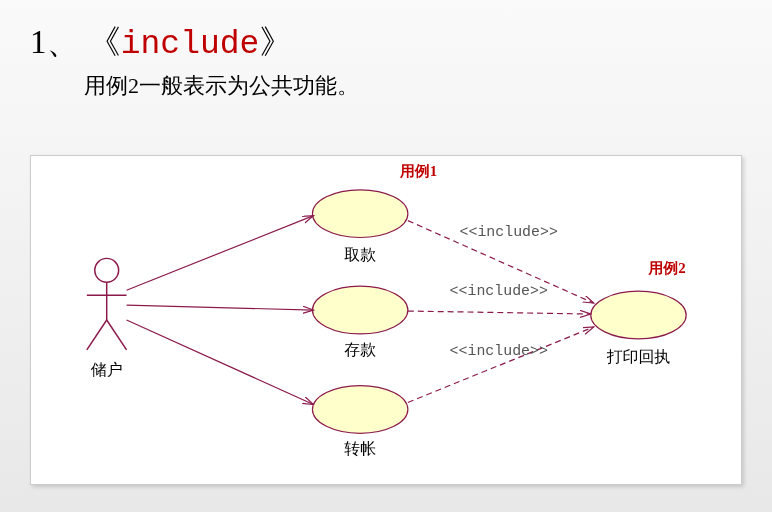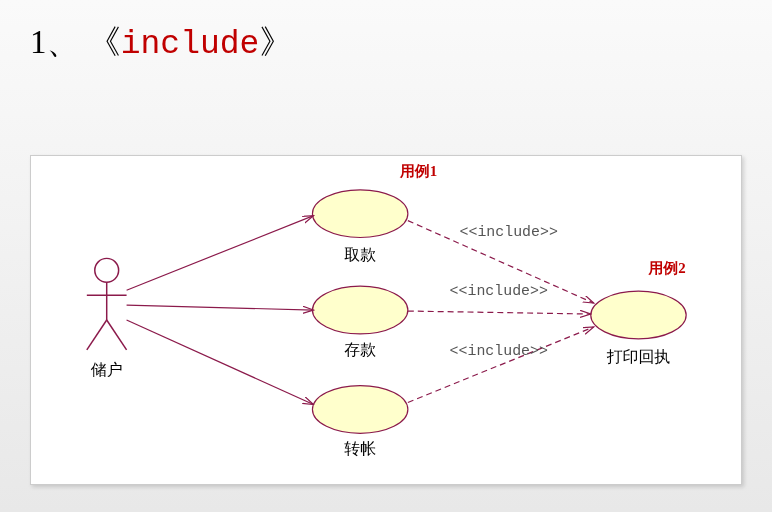--- a/index.html
+++ b/index.html
@@ -70,20 +70,21 @@
     }
   </style>
 </head>
 <body>
 
 <div class="header">
   <div class="title-line">
     <span>1、</span>
     <span>《</span><span class="title-keyword">include</span><span>》</span>
   </div>
+  <div class="desc-line">用例2一般表示为公共功能。</div>
 </div>
 
 <div class="diagram-container">
   <svg class="diagram-svg" viewBox="0 0 712 330">
     <defs>
       <marker id="arrow-solid" markerWidth="10" markerHeight="10" refX="9" refY="3" orient="auto">
         <path d="M0,0 L9,3 L0,6" fill="none" stroke="#8b1a4b" stroke-width="1"></path>
       </marker>
       <marker id="arrow-dash" markerWidth="10" markerHeight="10" refX="9" refY="3" orient="auto">
         <path d="M0,0 L9,3 L0,6" fill="none" stroke="#8b1a4b" stroke-width="1"></path>

